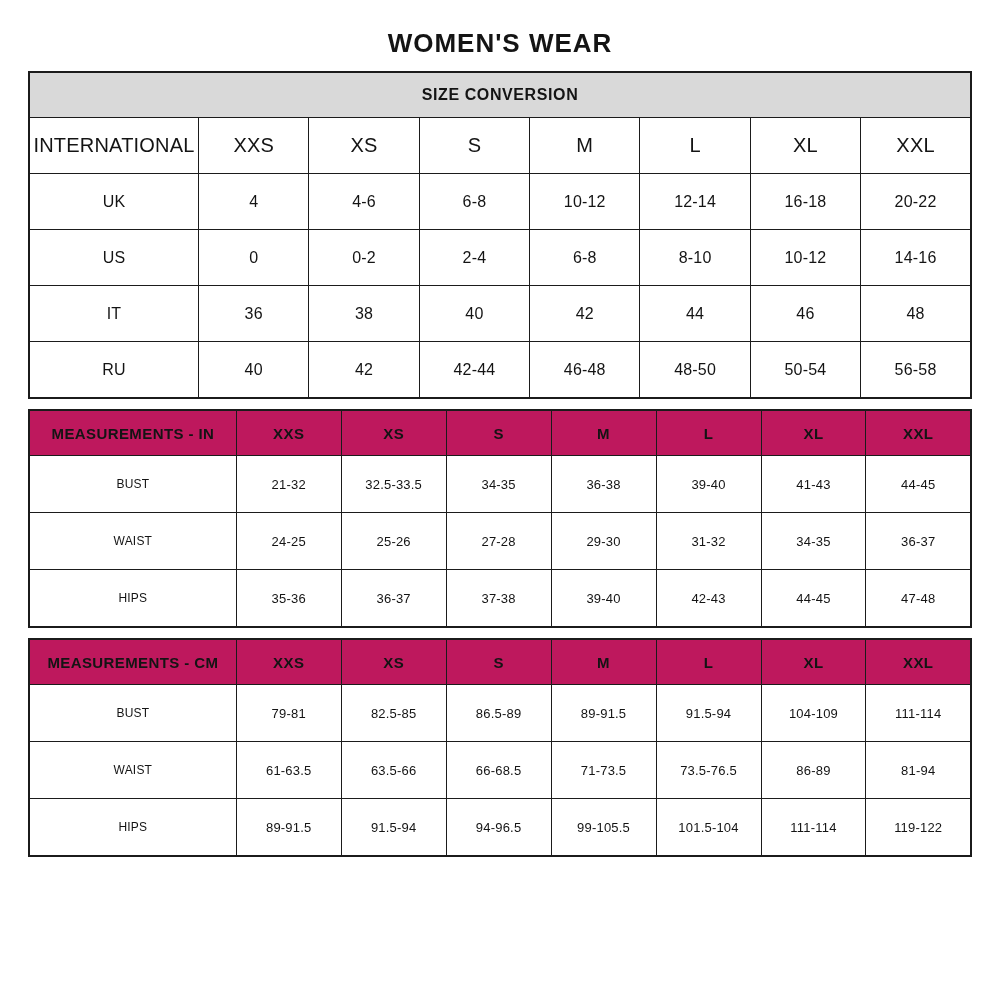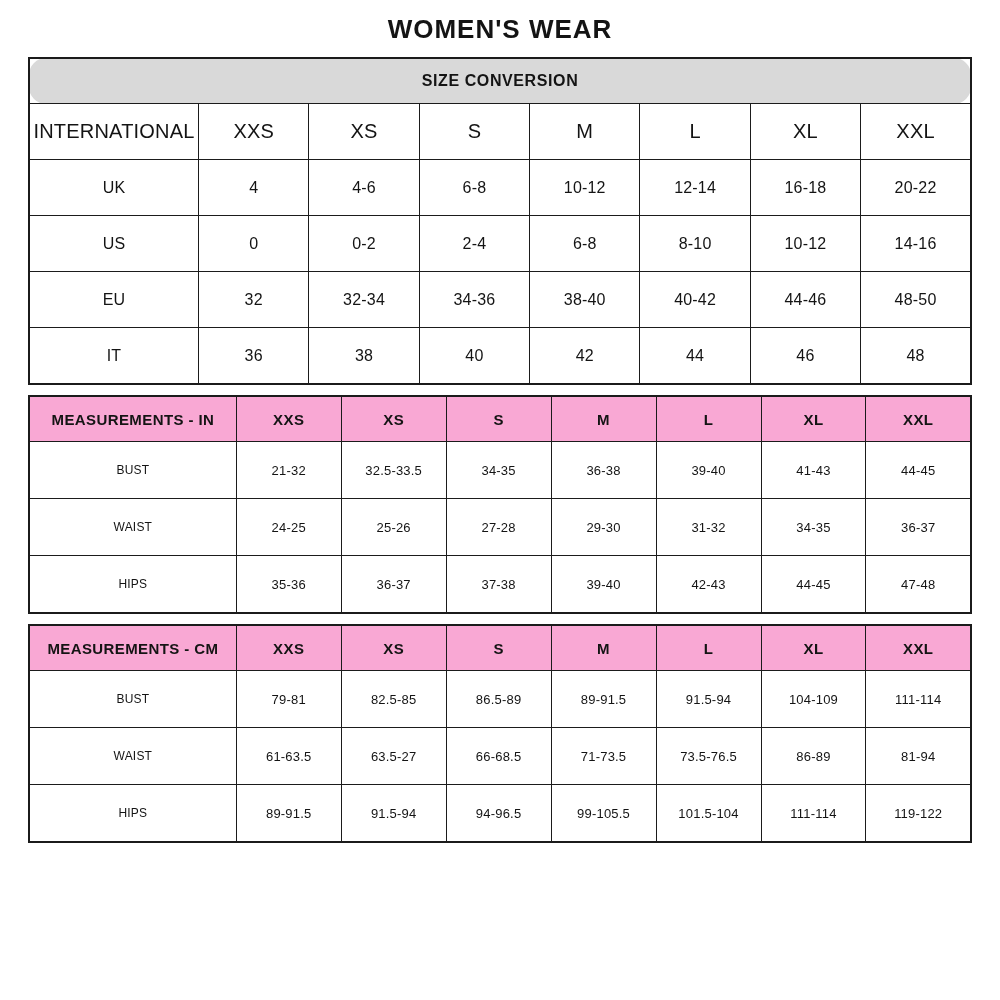--- a/index.html
+++ b/index.html
@@ -6,21 +6,21 @@
     margin: 0;
     padding: 0;
     background: #ffffff;
     font-family: "Liberation Sans", sans-serif;
     color: #141414;
   }
   .page {
     width: 1000px;
     height: 1000px;
     box-sizing: border-box;
-    padding: 6px 28px 0 28px;
+    padding: 20px 28px 0 28px;
     background: #ffffff;
   }
   .page-title {
     text-align: center;
     font-size: 26px;
     font-weight: bold;
     letter-spacing: 1px;
     padding: 8px 0 12px 0;
   }
   table.tbl {
@@ -31,34 +31,34 @@
     border: 2px solid #1b1b1b;
   }
   table.tbl td {
     border: 1.5px solid #1b1b1b;
     text-align: center;
     vertical-align: middle;
     padding: 0 2px;
     overflow: hidden;
   }
   
-  .conv td { height: 55px; font-size: 16px; letter-spacing: 0.2px; border-radius: 17px; }
+  .conv td { height: 55px; font-size: 16px; letter-spacing: 0.2px; }
   .conv td.banner {
     height: 44px;
     background: #d9d9d9;
     font-weight: bold;
     font-size: 16px;
     letter-spacing: 0.6px;
   }
   .conv td.hcell { font-size: 20px; }
   
   .meas td { height: 56px; font-size: 13px; letter-spacing: 0.2px; }
   .meas td.hcell {
     height: 44px;
-    background: #f9a8d4;
+    background: #be185d;
     font-weight: bold;
     font-size: 15px;
     letter-spacing: 0.4px;
   }
   .meas td.rowlabel { font-size: 12px; }
 </style>
 </head>
 <body>
 
 <div class="page">
@@ -103,39 +103,39 @@
           <td class="rowlabel">US</td>
           <td class="cell">0</td>
           <td class="cell">0-2</td>
           <td class="cell">2-4</td>
           <td class="cell">6-8</td>
           <td class="cell">8-10</td>
           <td class="cell">10-12</td>
           <td class="cell">14-16</td>
         </tr>
         <tr>
-          <td class="rowlabel">EU</td>
-          <td class="cell">32</td>
-          <td class="cell">32-34</td>
-          <td class="cell">34-36</td>
-          <td class="cell">38-40</td>
-          <td class="cell">40-42</td>
-          <td class="cell">44-46</td>
-          <td class="cell">48-50</td>
-        </tr>
-        <tr>
           <td class="rowlabel">IT</td>
           <td class="cell">36</td>
           <td class="cell">38</td>
           <td class="cell">40</td>
           <td class="cell">42</td>
           <td class="cell">44</td>
           <td class="cell">46</td>
           <td class="cell">48</td>
         </tr>
+        <tr>
+          <td class="rowlabel">RU</td>
+          <td class="cell">40</td>
+          <td class="cell">42</td>
+          <td class="cell">42-44</td>
+          <td class="cell">46-48</td>
+          <td class="cell">48-50</td>
+          <td class="cell">50-54</td>
+          <td class="cell">56-58</td>
+        </tr>
       </tbody>
     </table>
 
   <table class="tbl meas">
       <colgroup>
         <col style="width:22%">
         <col>
         <col>
         <col>
         <col>
@@ -215,21 +215,21 @@
           <td class="cell">82.5-85</td>
           <td class="cell">86.5-89</td>
           <td class="cell">89-91.5</td>
           <td class="cell">91.5-94</td>
           <td class="cell">104-109</td>
           <td class="cell">111-114</td>
         </tr>
         <tr>
           <td class="rowlabel">WAIST</td>
           <td class="cell">61-63.5</td>
-          <td class="cell">63.5-27</td>
+          <td class="cell">63.5-66</td>
           <td class="cell">66-68.5</td>
           <td class="cell">71-73.5</td>
           <td class="cell">73.5-76.5</td>
           <td class="cell">86-89</td>
           <td class="cell">81-94</td>
         </tr>
         <tr>
           <td class="rowlabel">HIPS</td>
           <td class="cell">89-91.5</td>
           <td class="cell">91.5-94</td>

